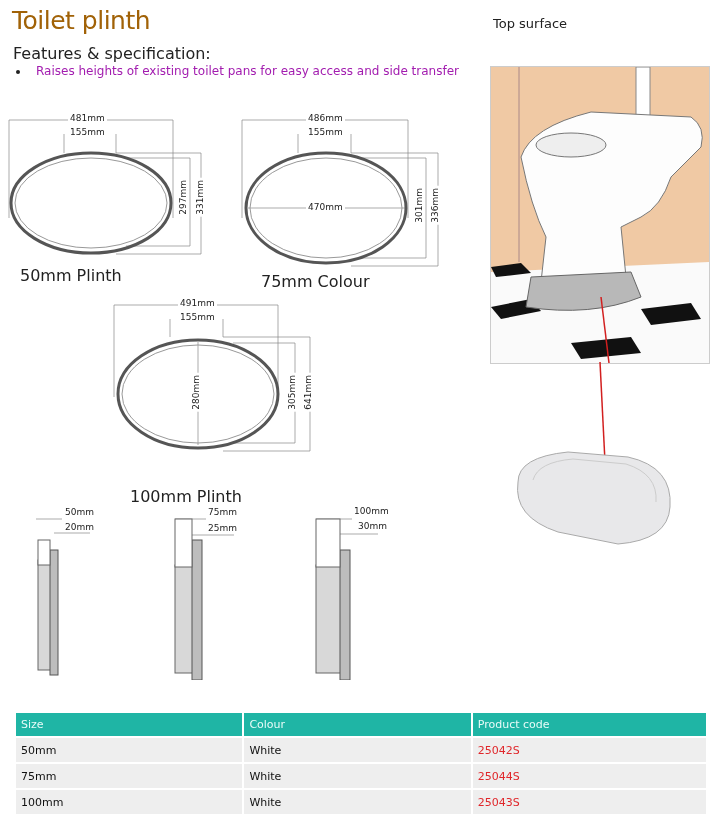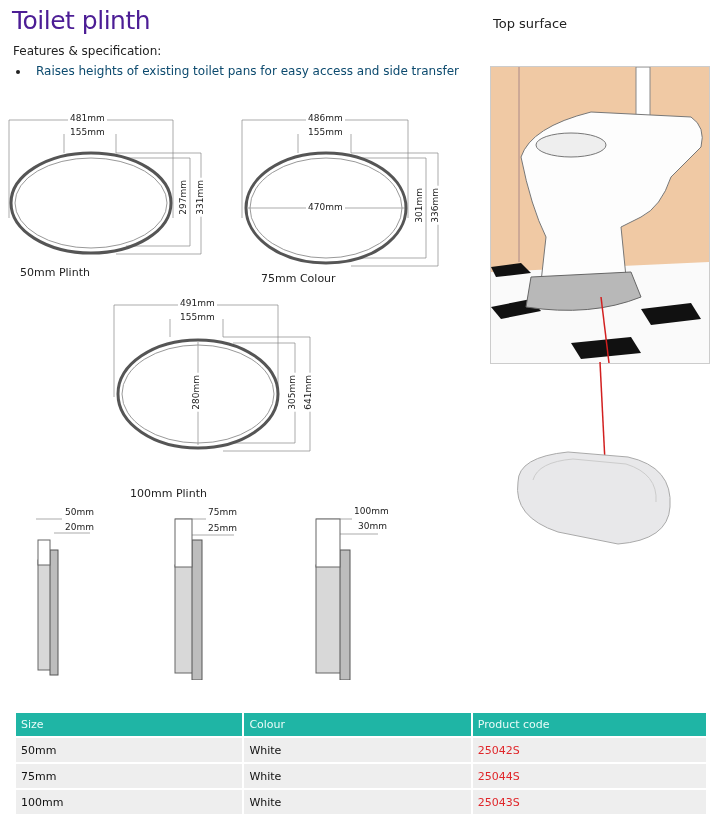--- a/index.html
+++ b/index.html
@@ -1,25 +1,25 @@
 <!DOCTYPE html>
 <html><head>
 <meta charset="utf-8">
 <style>
   html,body{margin:0;padding:0;background:#ffffff;}
   body{width:718px;height:833px;position:relative;overflow:hidden;font-family:"DejaVu Sans",sans-serif;color:#1a1a1a;}
   .abs{position:absolute;}
-  .title{left:12px;top:6px;font-size:25px;color:#4c1d95;font-weight:normal;letter-spacing:-0.5px;}
-  .subtitle{left:13px;top:44px;font-size:12px;color:#222;text-align:center;}
-  .bullet{left:13px;top:64px;font-size:12px;color:#0c4a6e;display:flex;gap:10px;}
+  .title{left:12px;top:6px;font-size:25px;color:#a16207;font-weight:normal;letter-spacing:-0.5px;}
+  .subtitle{left:13px;top:44px;font-size:16px;color:#222;text-align:center;}
+  .bullet{left:13px;top:64px;font-size:12px;color:#a21caf;display:flex;gap:10px;}
   .bullet .dot{width:4px;height:4px;background:#222;border-radius:50%;margin-top:6px;margin-left:3px;margin-right:6px;}
   .topsurface{left:493px;top:16px;font-size:13px;line-height:15px;color:#222;}
   .dim{font-size:9px;color:#222;background:#fff;padding:0 2px;white-space:nowrap;}
   .vdim{font-size:9px;color:#222;background:#fff;padding:2px 0;writing-mode:vertical-rl;transform:rotate(180deg);white-space:nowrap;}
-  .plabel{font-size:11px;color:#222;}
+  .plabel{font-size:16px;color:#222;}
   svg{display:block;}
   table.spec{position:absolute;left:14px;top:711px;width:694px;border-collapse:separate;border-spacing:2px 2px;font-size:11px;}
   table.spec th{background:#1fb5a5;color:#e8fbf8;text-align:left;font-weight:normal;padding:0 5px;height:23px;}
   table.spec td{background:#eeeeee;padding:0 5px;height:24px;color:#111;}
   table.spec td.code{color:#e0262a;}
 </style>
 </head>
 <body>
 
 <div class="abs title">Toilet plinth</div>

